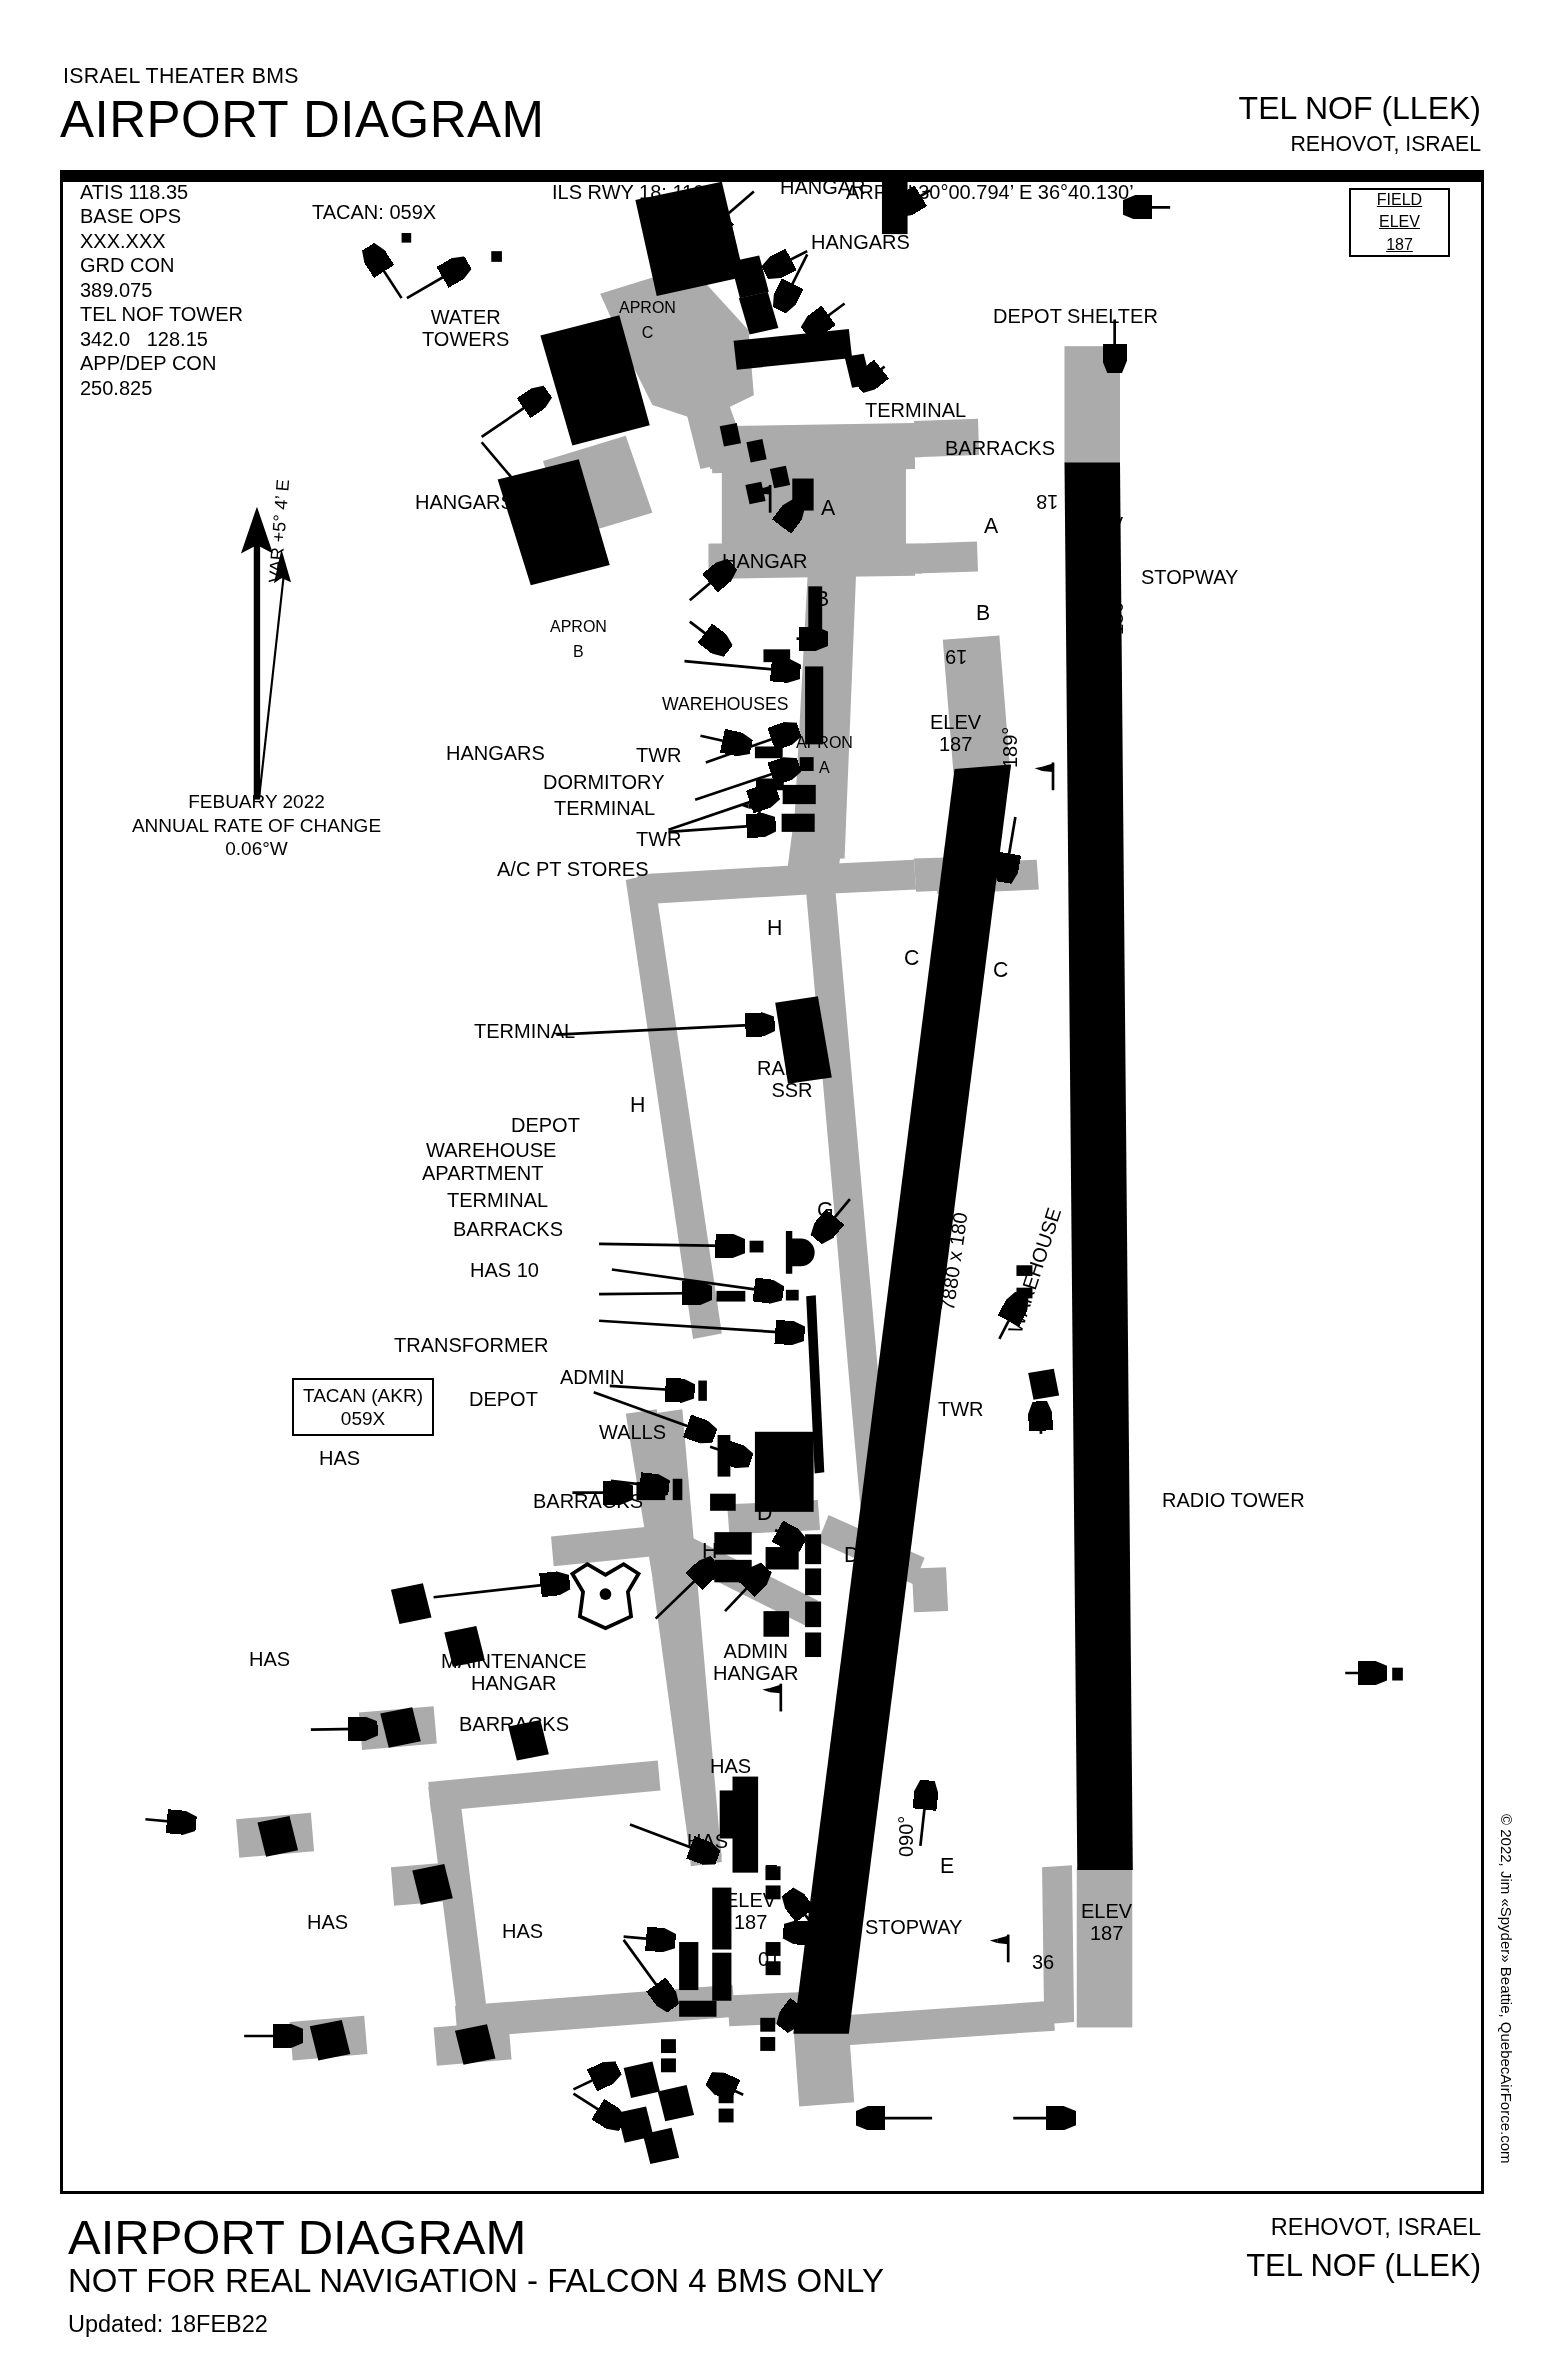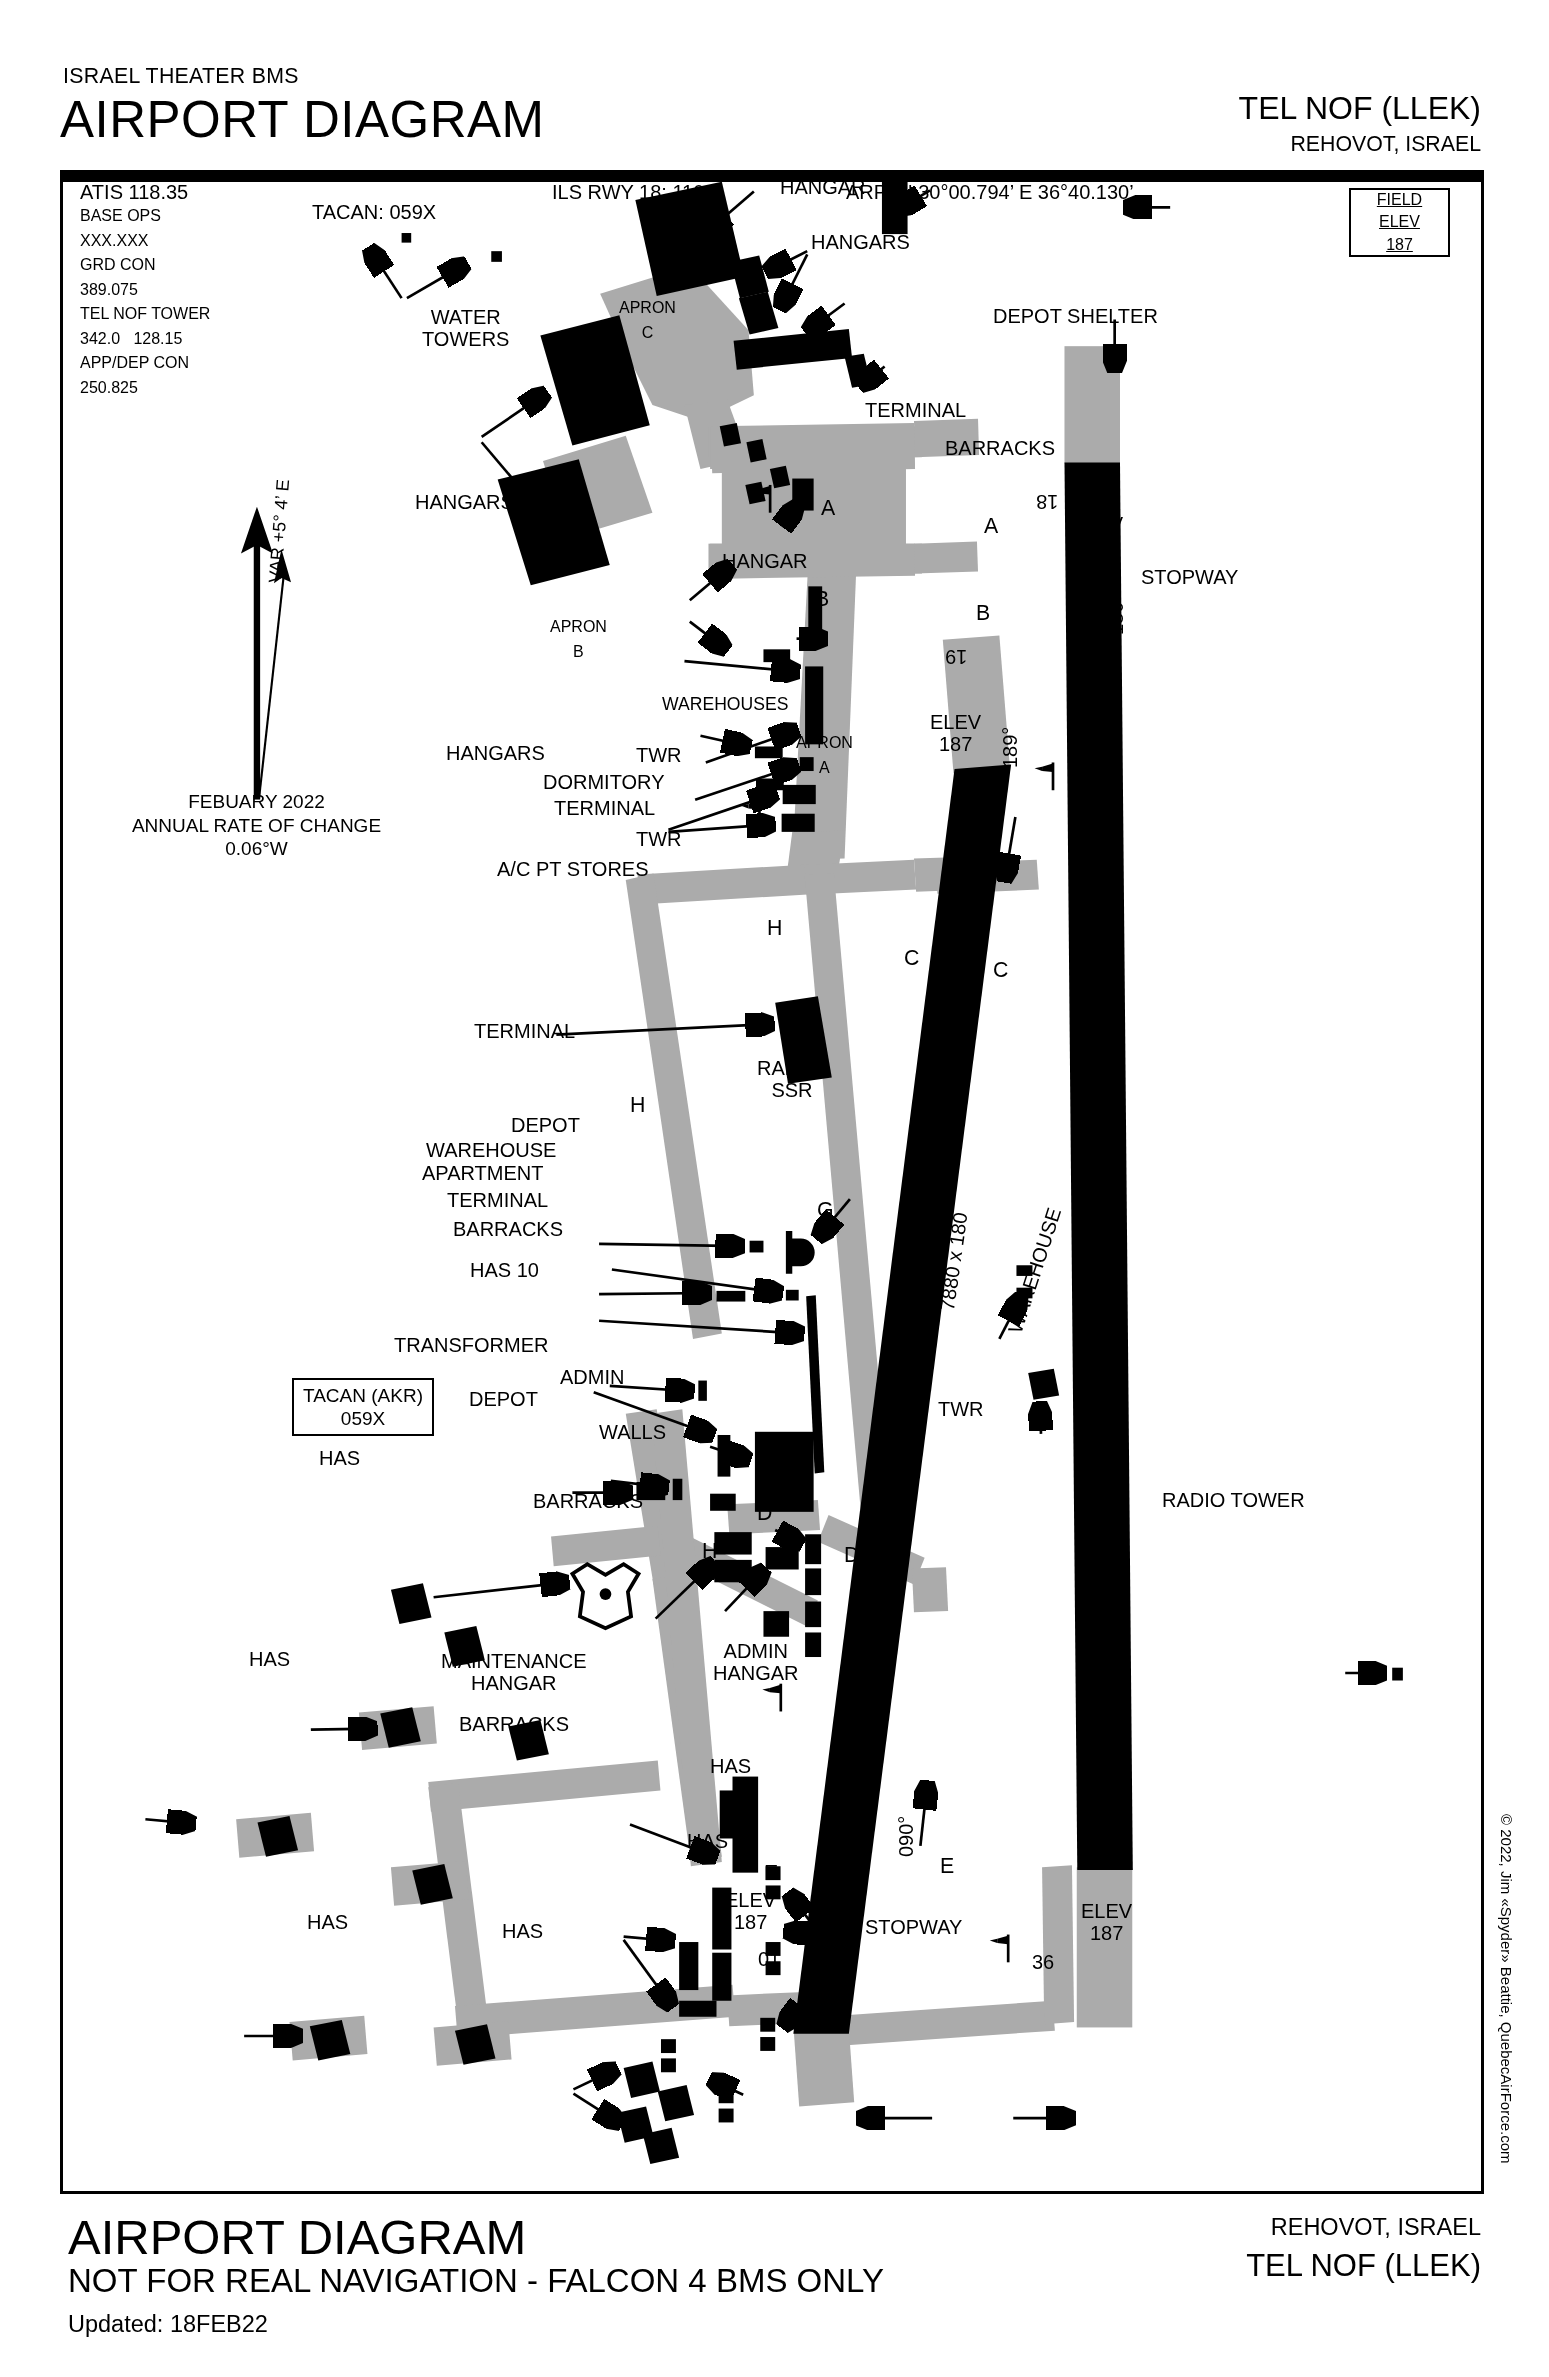--- a/index.html
+++ b/index.html
@@ -12,21 +12,21 @@
   #hdr-city{right:69px;top:132px;font-size:21.3px;white-space:nowrap;text-align:right;}
   
   #frame{left:60px;top:170px;width:1424px;height:2024px;border:3.2px solid #000;box-sizing:border-box;}
   #frame-topbar{left:60px;top:170px;width:1424px;height:11.7px;background:#000;}
   
   .freqline{font-size:20px;white-space:nowrap;}
   #f-atis{left:80px;top:181px;}
   #f-tacan{left:312px;top:181px;margin-top:20px;}
   #f-ils{left:552px;top:181px;}
   #f-arp{left:846px;top:181px;}
-  #leftfreq{left:80px;top:204px;font-size:16px;line-height:24.5px;white-space:pre;}
+  #leftfreq{left:80px;top:204px;font-size:20px;line-height:24.5px;white-space:pre;}
   
   #fieldelev{left:1349px;top:188px;width:101px;height:69px;border:2.7px solid #000;box-sizing:border-box;
              display:flex;flex-direction:column;align-items:center;justify-content:center;line-height:22.4px;font-size:16px;text-decoration:underline;}
   
   #northblock{left:160px;top:502px;width:245px;}
   #varlabel{left:265px;top:582px;font-size:18px;white-space:nowrap;
             transform:rotate(-85.5deg);transform-origin:0 0;}
   #varnote{left:107px;top:790px;width:299px;text-align:center;font-size:19px;line-height:23.5px;}
   
   .lbl{font-size:20px;white-space:nowrap;}

